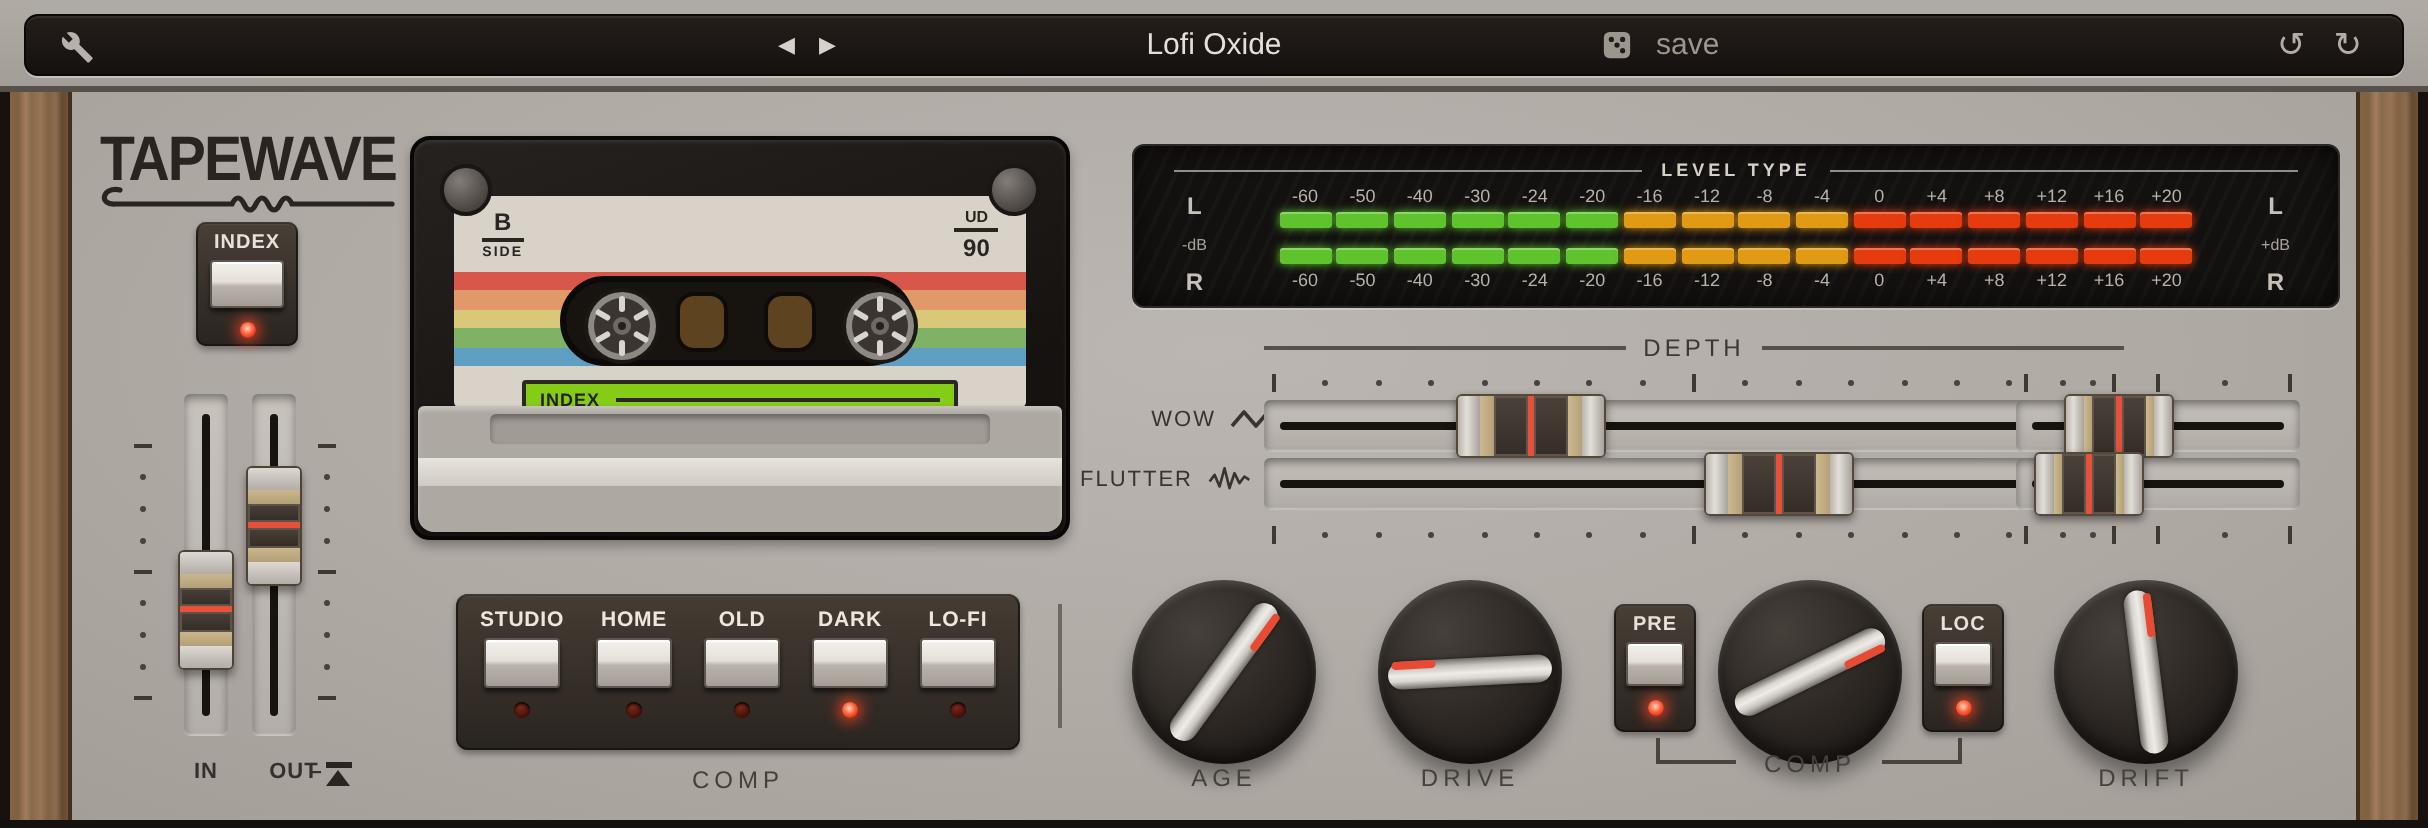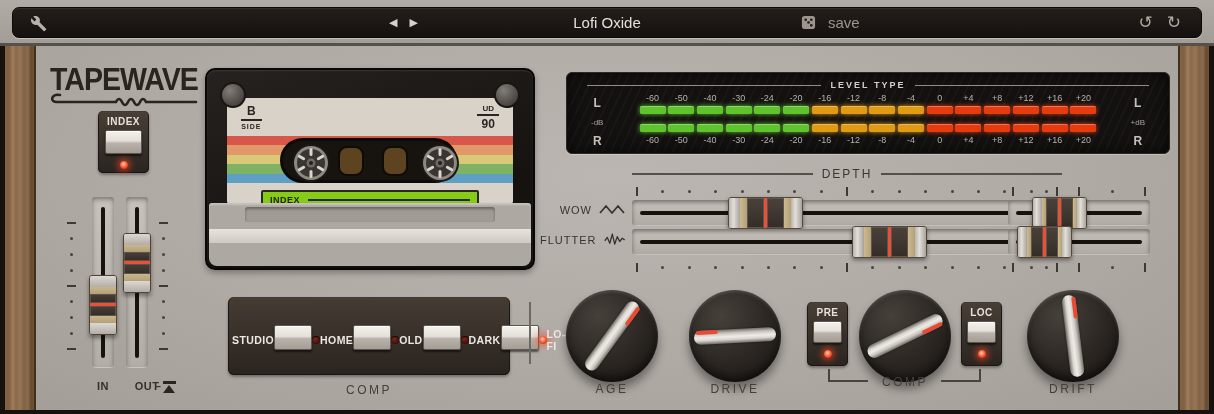--- a/index.html
+++ b/index.html
@@ -144,21 +144,21 @@
   .hticks{position:absolute;height:10px;display:flex;justify-content:space-between;align-items:center;}
   .tick-l{width:2px;height:9px;background:#3f3933;}
   .tick-d{width:3px;height:3px;border-radius:50%;background:#49433d;}
   .drift-mark{position:absolute;left:1072px;top:297px;width:2.5px;height:12px;background:#322c27;}
 
   
   .style-panel{position:absolute;left:228px;top:297px;width:282px;height:78px;border-radius:6px;
     background:linear-gradient(180deg,#453c33,#2a2420);
     box-shadow:inset 0 1px 1px rgba(255,255,255,.18), inset 0 0 0 1px #191511, 0 2px 3px rgba(0,0,0,.35);
     display:flex;justify-content:space-around;padding:0 4px;}
-  .st-col{display:flex;align-items:center;}
+  .st-col{display:flex;flex-direction:column;align-items:center;}
   .st-lab{color:#ece7e0;font-size:10.5px;font-weight:bold;letter-spacing:.4px;margin-top:7px;}
   .st-col .push-btn{width:38px;height:25px;}
   .divider{position:absolute;left:529px;top:302px;width:2px;height:62px;background:#6e6862;}
 
   .sec-label{position:absolute;text-align:center;font-size:12px;letter-spacing:2.5px;color:#45403a;}
 
   
   .knob{position:absolute;width:92px;height:92px;border-radius:50%;cursor:grab;
     background:radial-gradient(circle at 35% 28%,#46403b,#2b2622 55%,#1d1916 90%);
     box-shadow:0 7px 10px rgba(0,0,0,.4), inset 0 2px 3px rgba(255,255,255,.14), inset 0 -5px 9px rgba(0,0,0,.55);}
@@ -461,21 +461,21 @@
         </div>
       </div>
   </div>
 
   <div class="sec-head" style="left:632px;top:167px;width:430px;">
     <span class="line"></span>
     <span class="lab">DEPTH</span>
     <span class="line"></span>
   </div>
 
-  <div class="row-label" style="left:540px;top:203px;">
+  <div class="row-label" style="left:556px;top:203px;">
     <span>WOW</span>
     <svg width="26" height="13" viewBox="0 0 26 13">
         <path d="M1 10 L7 3 L13 10 L19 3 L25 10" stroke="#39342f" stroke-width="1.8" fill="none" stroke-linejoin="round"></path>
       </svg>
   </div>
   <div class="row-label" style="left:540px;top:232px;">
     <span>FLUTTER</span>
     <svg width="26" height="15" viewBox="0 0 26 15">
         <path d="M1 9 L4 5 L7 12 L10 1 L13 13 L16 4 L19 10 L22 6 L25 8" stroke="#39342f" stroke-width="1.6" fill="none" stroke-linejoin="round"></path>
       </svg>

